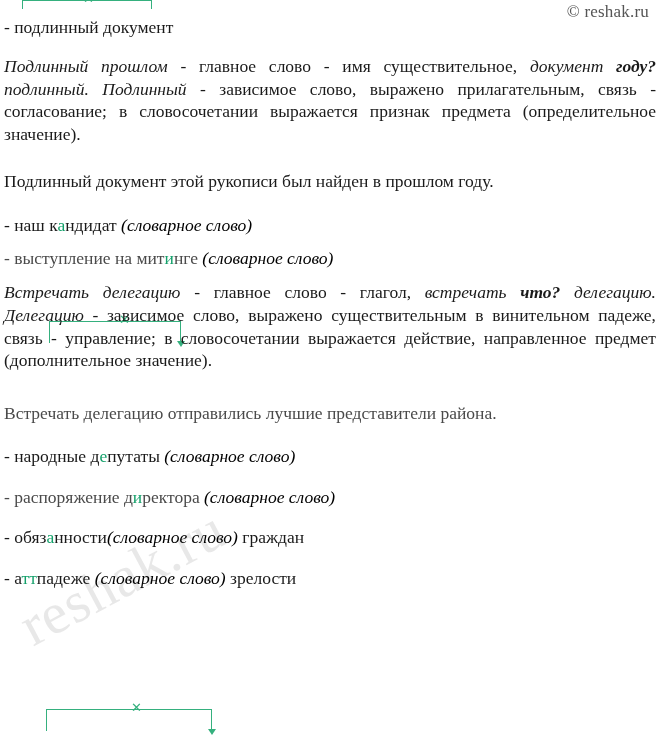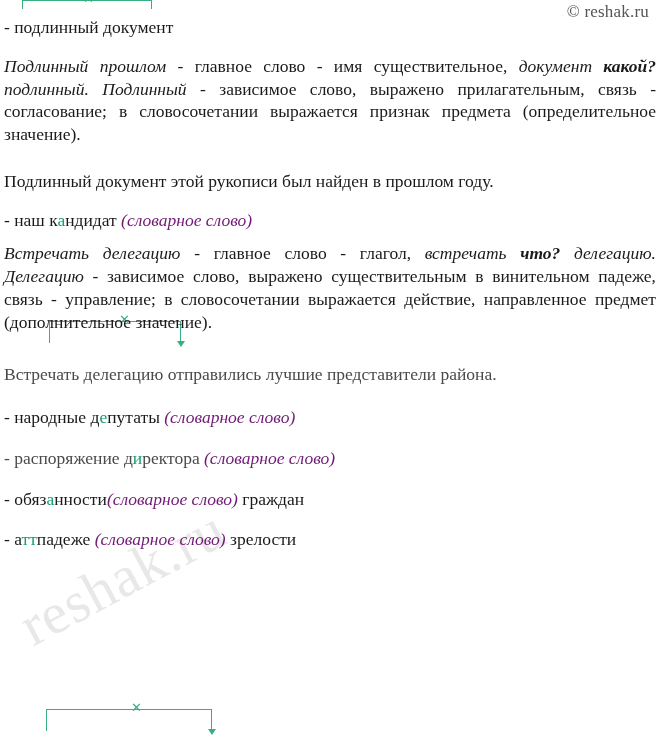--- a/index.html
+++ b/index.html
@@ -50,21 +50,21 @@
     margin-bottom: 11px;
     white-space: nowrap;
   }
   .gap-top {
     margin-top: 16px;
   }
   .it { font-style: italic; }
   .ib { font-style: italic; font-weight: bold; }
   .gloss {
     font-style: italic;
-    color: #701a75;
+    color: #000000;
   }
   .hl {
     color: #13a06a;
   }
   
   .annot {
     position: absolute;
     pointer-events: none;
   }
   .brk {
@@ -131,31 +131,34 @@
     <div class="arrowhead" style="left:162px; top:28px;"></div>
   </div>
 
   <div class="content">
 
     <p class="line">
       <span>- подлинный документ</span>
     </p>
 
     <p class="para gap-top">
-      <span class="it">Подлинный прошлом</span><span> - главное слово - имя существительное, </span><span class="it">документ </span><span class="ib">какой? </span><span class="it">подлинный. Подлинный</span><span> - зависимое слово, выражено прилагательным, связь - согласование; в словосочетании выражается признак предмета (определительное значение).</span>
+      <span class="it">Подлинный прошлом</span><span> - главное слово - имя существительное, </span><span class="it">документ </span><span class="ib">году? </span><span class="it">подлинный. Подлинный</span><span> - зависимое слово, выражено прилагательным, связь - согласование; в словосочетании выражается признак предмета (определительное значение).</span>
     </p>
 
-    <p class="para" style="margin-top:24px; margin-bottom:16px;">
+    <p class="para" style="margin-top:24px; margin-bottom:21px;">
       <span>Подлинный документ этой рукописи был найден в прошлом году.</span>
     </p>
 
     <p class="line">
       <span>- наш к</span><span class="hl">а</span><span>ндидат </span><span class="gloss">(словарное слово)</span>
     </p>
 
+    <p class="line faded">
+      <span>- выступление на мит</span><span class="hl">и</span><span>нге </span><span class="gloss">(словарное слово)</span>
+    </p>
 
 
     <p class="para" style="margin-top:8px;">
       <span class="it">Встречать делегацию</span><span> - главное слово - глагол, </span><span class="it">встречать </span><span class="ib">что? </span><span class="it">делегацию. Делегацию</span><span> - зависимое слово, выражено существительным в винительном падеже, связь - управление; в словосочетании выражается действие, направленное предмет (дополнительное значение).</span>
     </p>
 
     <p class="para faded" style="margin-top:30px; margin-bottom:20px;">
       <span>Встречать делегацию отправились лучшие представители района.</span>
     </p>
 

